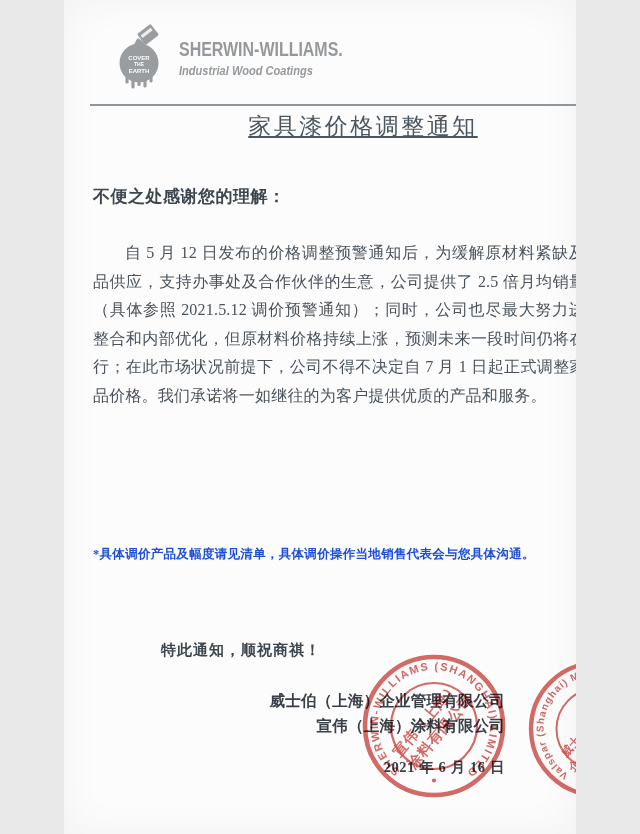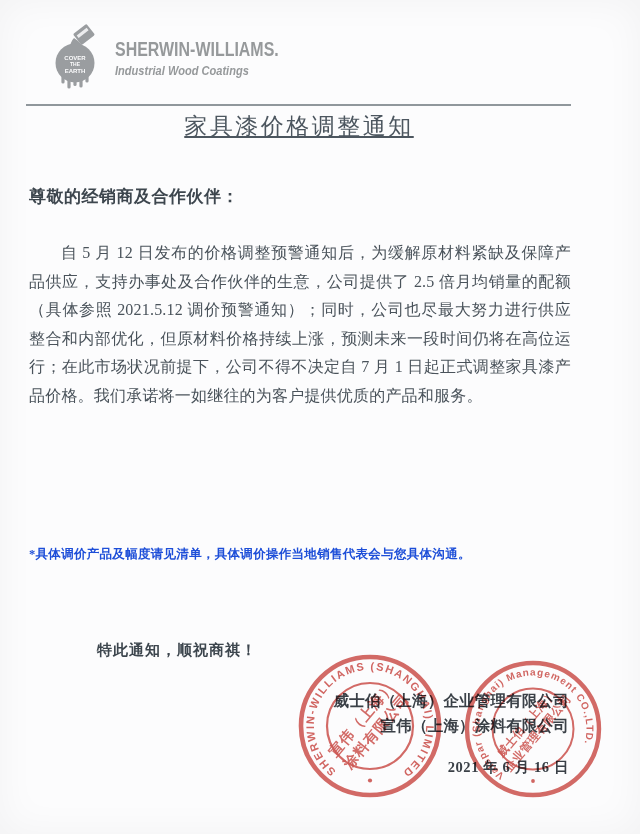--- a/index.html
+++ b/index.html
@@ -1,18 +1,18 @@
 <!DOCTYPE html>
 <html><head>
 <meta charset="utf-8">
 <style>
   html,body{margin:0;padding:0;}
   body{background:#e9e9e9;font-family:"Liberation Serif",serif;}
   .page{
-    position:relative;width:640px;height:834px;margin:0 auto;
+    position:relative;width:512px;height:834px;margin:0 auto;
     background:#fcfcfd;overflow:hidden;color:#4a535b;
     box-shadow:inset 0 0 40px rgba(0,0,0,0.045);
   }
   
   .logo{position:absolute;left:46px;top:24px;display:flex;align-items:center;gap:7px;}
   .logo-icon{width:62px;height:66px;flex:0 0 auto;}
   .logo-text{display:flex;flex-direction:column;justify-content:center;}
   .brand{
     font-family:"Liberation Sans",sans-serif;font-weight:bold;font-size:21px;
     color:#96999b;white-space:nowrap;transform:scaleX(.76);transform-origin:left center;
@@ -95,21 +95,21 @@
     </svg>
     <div class="logo-text">
       <div class="brand">SHERWIN-WILLIAMS.</div>
       <div class="brand-sub">Industrial Wood Coatings</div>
     </div>
   </div>
 
   <div class="rule"></div>
   <h1 class="title">家具漆价格调整通知</h1>
 
-  <p class="salutation">尊敬的经销商及合作伙伴：</p>
+  <p class="salutation">不便之处感谢您的理解：</p>
   <p class="body-para para1">自 5 月 12 日发布的价格调整预警通知后，为缓解原材料紧缺及保障产品供应，支持办事处及合作伙伴的生意，公司提供了 2.5 倍月均销量的配额（具体参照 2021.5.12 调价预警通知）；同时，公司也尽最大努力进行供应整合和内部优化，但原材料价格持续上涨，预测未来一段时间仍将在高位运行；在此市场状况前提下，公司不得不决定自 7 月 1 日起正式调整家具漆产品价格。我们承诺将一如继往的为客户提供优质的产品和服务。</p>
   <p class="note">*具体调价产品及幅度请见清单，具体调价操作当地销售代表会与您具体沟通。</p>
   <p class="closing">特此通知，顺祝商祺！</p>
 
   <div class="signature">
     <div>威士伯（上海）企业管理有限公司</div>
     <div>宣伟（上海）涂料有限公司</div>
     <div class="sig-date">2021 年 6 月 16 日</div>
   </div>
 

